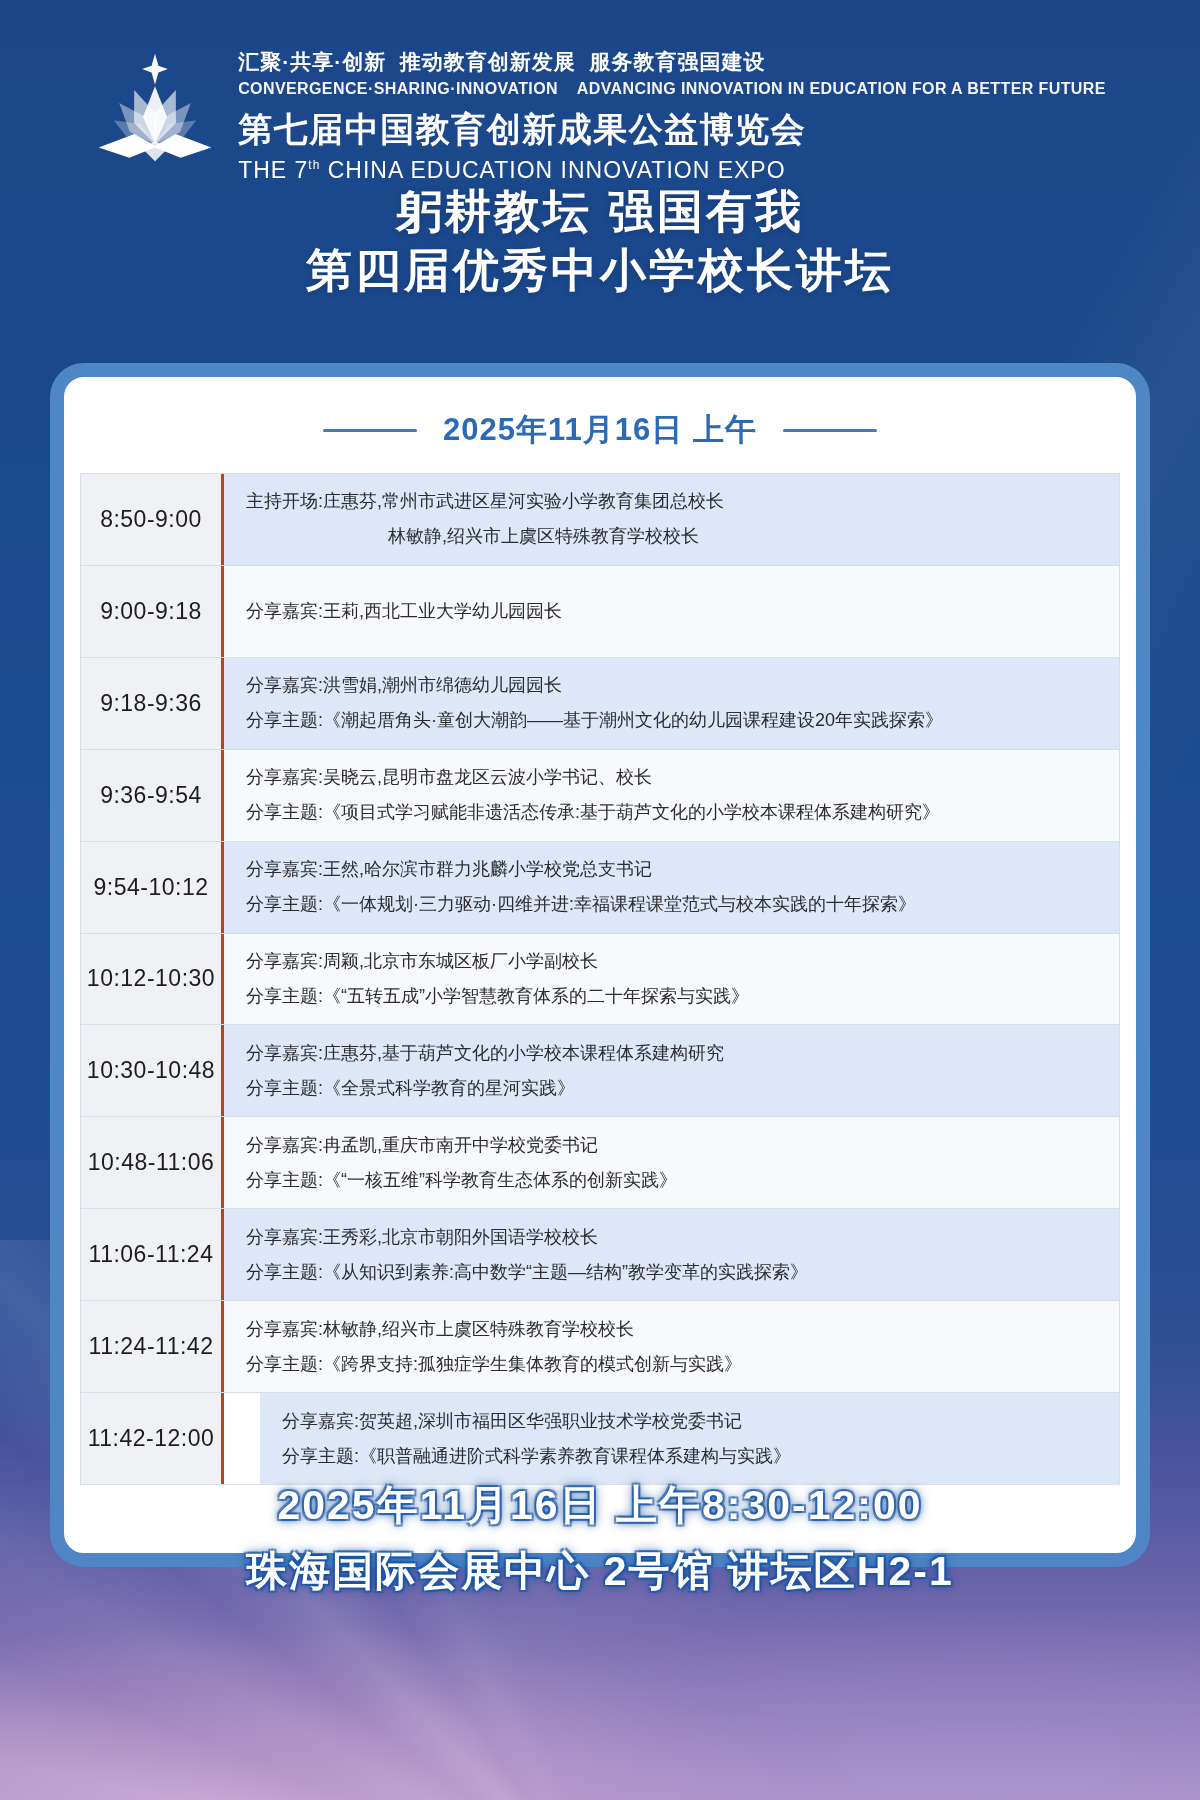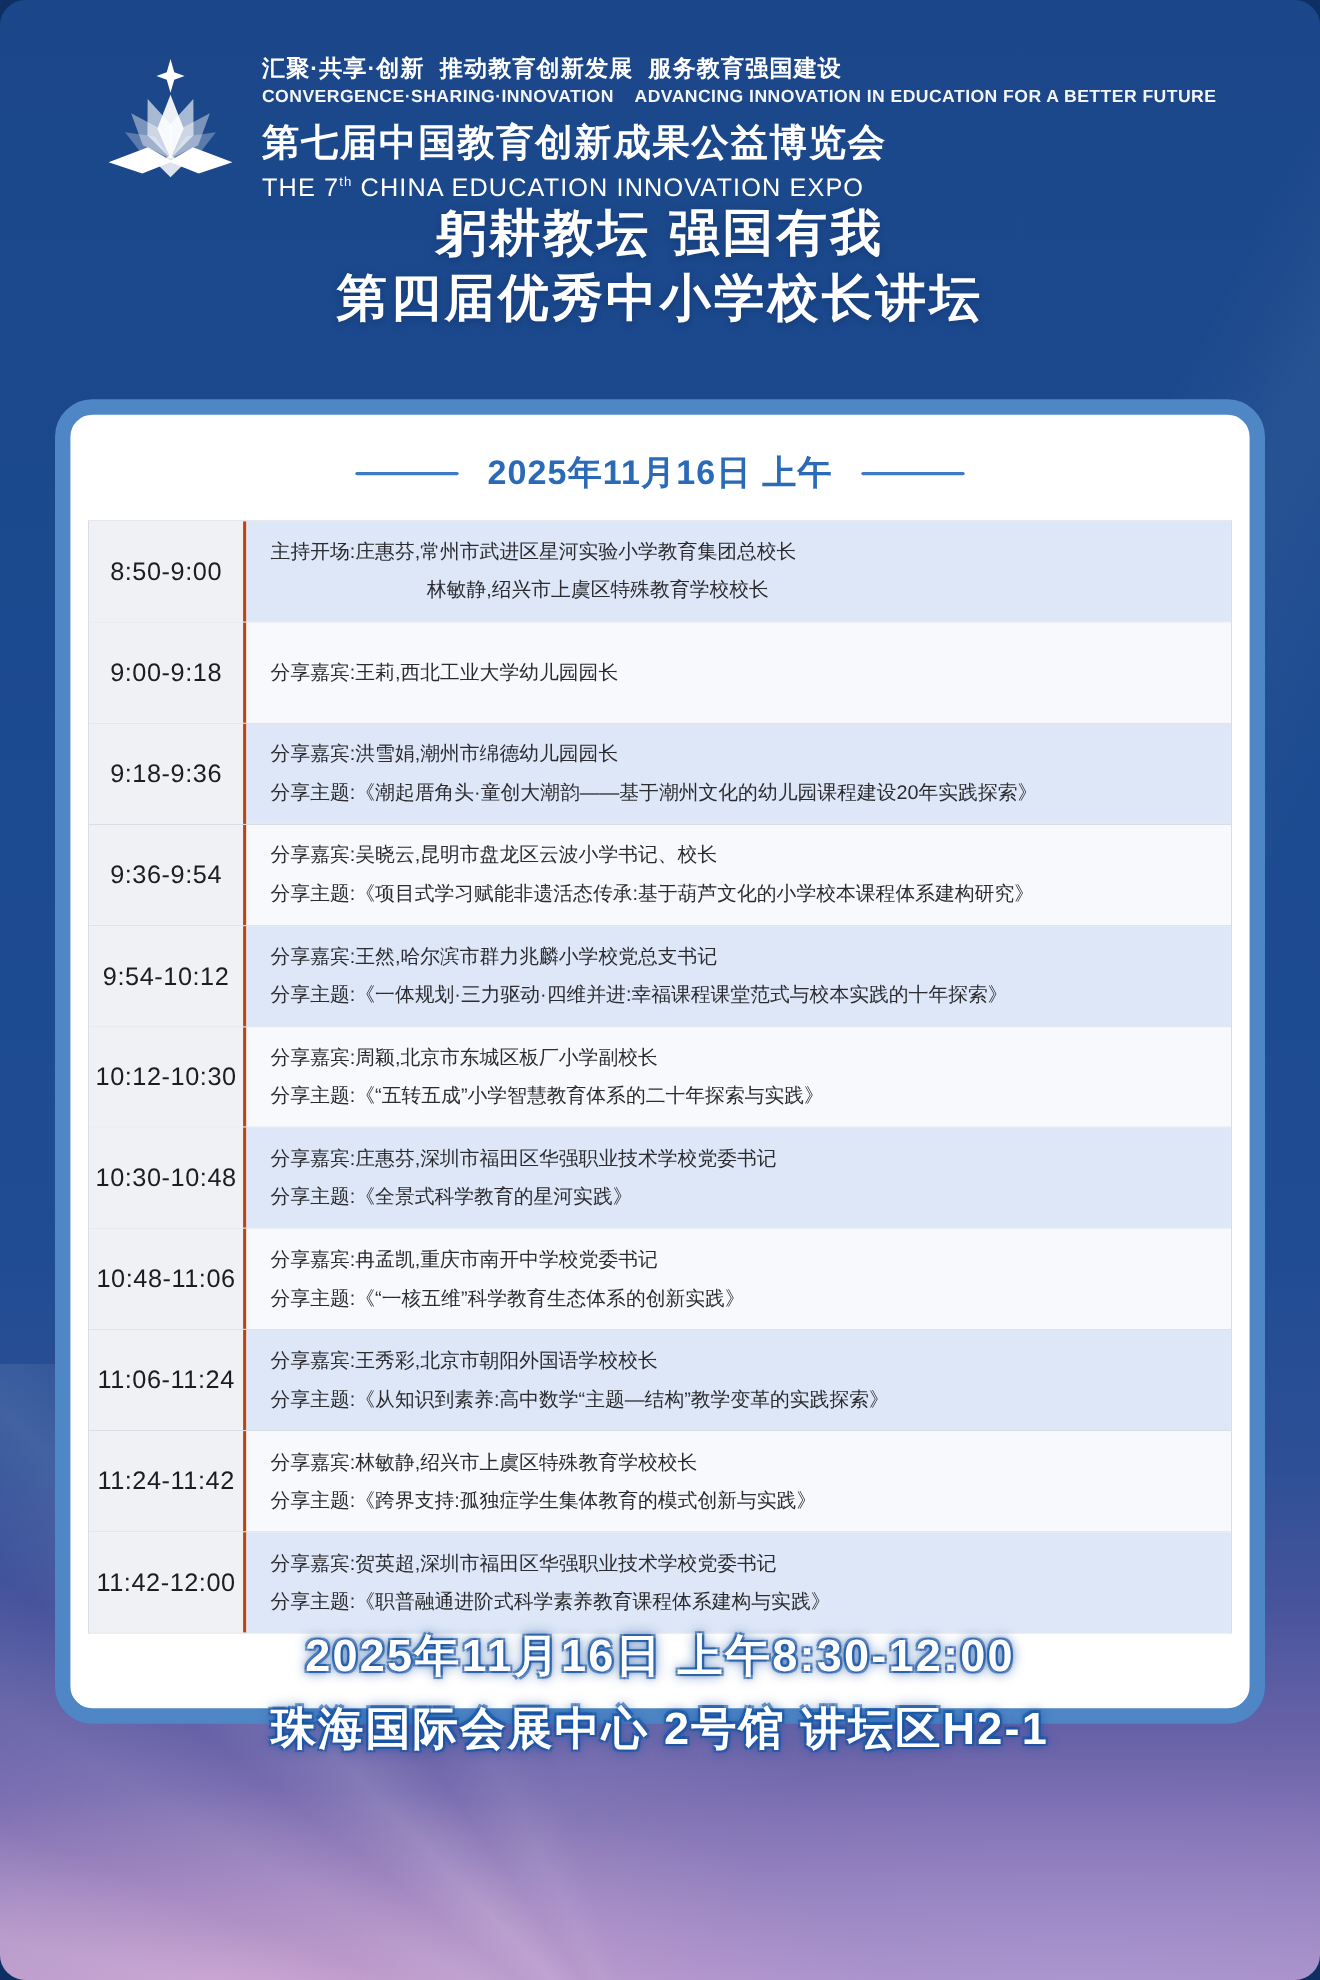--- a/index.html
+++ b/index.html
@@ -7,21 +7,20 @@
     position:relative;
     width:1200px;height:1800px;
     overflow:hidden;
     font-family:"Liberation Sans","DejaVu Sans",sans-serif;
     background:
       linear-gradient(118deg, rgba(255,255,255,0) 58%, rgba(255,255,255,0.05) 64%, rgba(255,255,255,0) 74%),
       linear-gradient(180deg,
         #1b478a 0%, #1c4a90 38%, #1f4c93 62%,
         #2d4f96 74%, #47549c 81%, #6a63a9 88%,
         #8b79b8 94%, #a98fc5 100%);
-    border-radius: 23px;
   }
   
   .rays{
     position:absolute;left:0;right:0;bottom:0;height:560px;pointer-events:none;
     background:
       radial-gradient(ellipse 70% 45% at 18% 100%, rgba(255,190,225,0.30), rgba(255,190,225,0) 70%),
       radial-gradient(ellipse 80% 50% at 82% 100%, rgba(180,170,240,0.25), rgba(180,170,240,0) 70%),
       conic-gradient(from 245deg at 50% 118%,
         rgba(255,255,255,0) 0deg, rgba(255,255,255,0.10) 7deg, rgba(255,255,255,0) 14deg,
         rgba(255,255,255,0.05) 22deg, rgba(255,255,255,0) 30deg,
@@ -69,21 +68,21 @@
     color:#2a6ab6;font-size:31px;font-weight:bold;letter-spacing:1px;
   }
   .session-title .rule{width:94px;height:3px;background:#3e7ac2;border-radius:2px;}
   .table{
     position:absolute;left:16px;right:16px;top:96px;bottom:68px;
     border:1px solid #d9dee6;
     display:flex;flex-direction:column;
     box-sizing:border-box;
   }
   .row{display:flex;flex:1;border-bottom:1px solid #d9dee6;min-height:0;}
-  .row:last-child{border-bottom:none;}
+  .row:last-child{border-bottom:none;gap:36px;}
   .time-cell{
     width:140px;flex:0 0 auto;
     display:flex;align-items:center;justify-content:center;
     background:#eff1f4;border-right:3px solid #c2410c;
     font-size:23px;color:#1d1d1f;letter-spacing:0.5px;
   }
   .content-cell{
     flex:1;display:flex;flex-direction:column;justify-content:center;
     padding:0 18px 0 22px;
   }
@@ -198,21 +197,21 @@
     <div class="time-cell">10:12-10:30</div>
     <div class="content-cell">
             <div class="line">分享嘉宾:周颖,北京市东城区板厂小学副校长</div>
             <div class="line">分享主题:《“五转五成”小学智慧教育体系的二十年探索与实践》</div>
           </div>
   </div>
 
   <div class="row odd">
     <div class="time-cell">10:30-10:48</div>
     <div class="content-cell">
-            <div class="line">分享嘉宾:庄惠芬,深圳市福田区华强职业技术学校党委书记</div>
+            <div class="line">分享嘉宾:庄惠芬,基于葫芦文化的小学校本课程体系建构研究</div>
             <div class="line">分享主题:《全景式科学教育的星河实践》</div>
           </div>
   </div>
 
   <div class="row even">
     <div class="time-cell">10:48-11:06</div>
     <div class="content-cell">
             <div class="line">分享嘉宾:冉孟凯,重庆市南开中学校党委书记</div>
             <div class="line">分享主题:《“一核五维”科学教育生态体系的创新实践》</div>
           </div>

